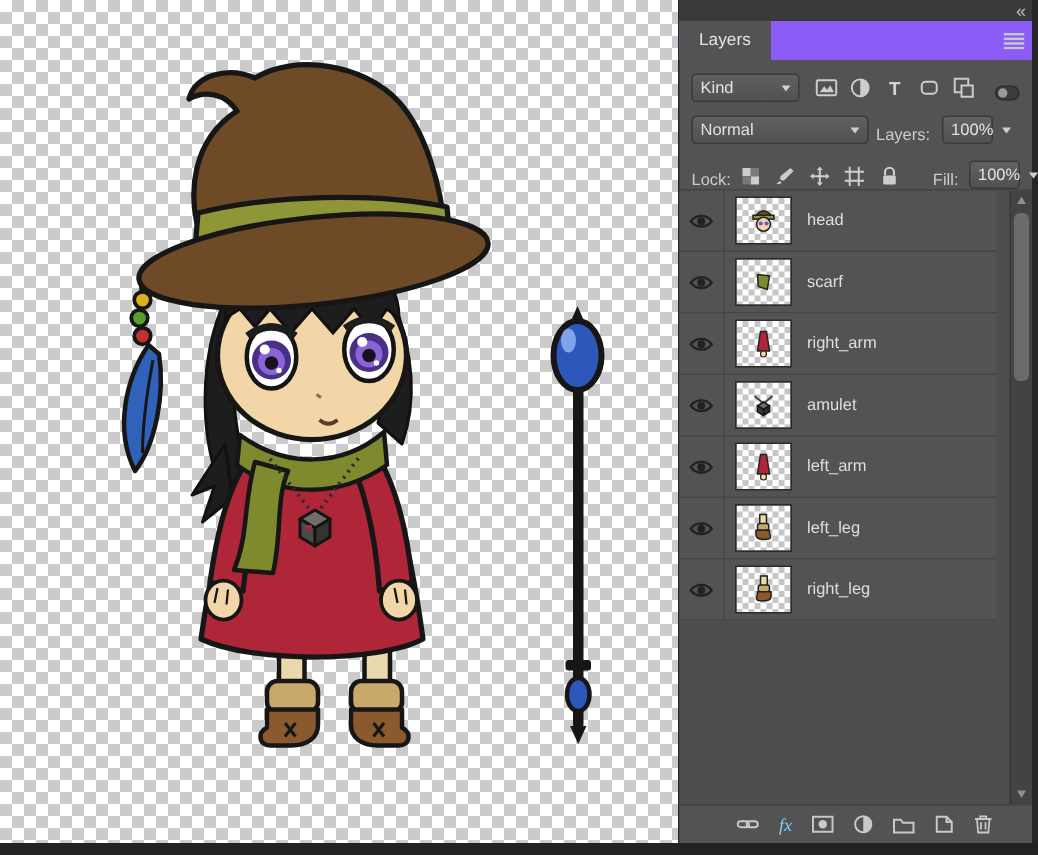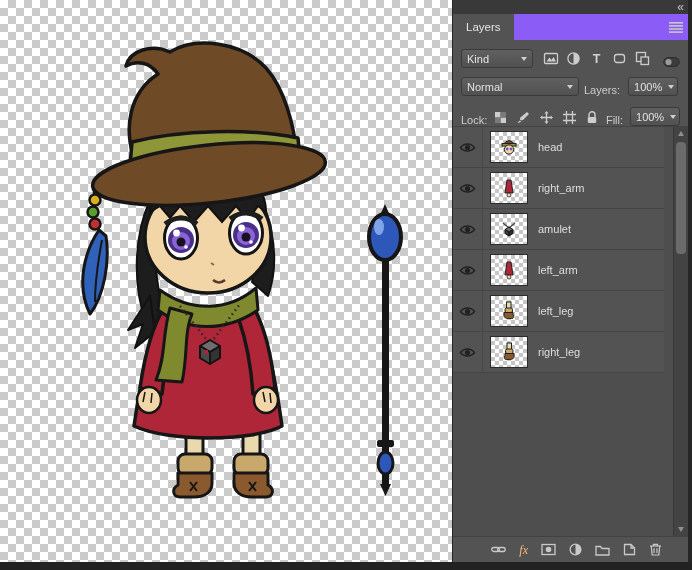--- a/index.html
+++ b/index.html
@@ -33,21 +33,21 @@
   .lock-row{height:30px;gap:4px;}
   .dd{
     height:19px;box-sizing:border-box;border:1px solid #3a3a3a;border-radius:3px;
     background:linear-gradient(#606060,#515151);
     display:flex;align-items:center;padding:0 5px;color:#e2e2e2;white-space:nowrap;
   }
   .chev{width:0;height:0;border-left:3.5px solid transparent;border-right:3.5px solid transparent;border-top:4.5px solid #cfcfcf;margin-left:auto;}
   .dd span{margin-right:6px;}
   .dd-kind{width:72px;margin-right:5px;}
   .dd-blend{width:118px;}
-  .dd-val{width:50px;margin-left:3px;}
+  .dd-val{width:34px;margin-left:3px;}
   .lbl{color:#cccccc;}
   .lbl-fill{margin-left:auto;}
   .icon-btn{width:21px;height:19px;display:flex;align-items:center;justify-content:center;}
   .lock-btn{width:19px;height:17px;display:flex;align-items:center;justify-content:center;}
   .type-glyph{font-size:12.5px;font-weight:bold;color:#d2d2d2;}
   .toggle-btn{margin-left:auto;display:flex;align-items:center;}
   
   .list{position:relative;flex:1 1 auto;background:#4e4e4e;border-top:1px solid #434343;overflow:hidden;}
   .rows{position:absolute;left:0;top:0;right:24px;}
   .layer-row{height:40px;border-bottom:1px solid #454545;background:#535353;display:flex;align-items:center;}
@@ -59,21 +59,21 @@
     background-size:8px 8px;display:flex;align-items:center;justify-content:center;
   }
   .lname{color:#dedede;}
   .scroll{position:absolute;right:0;top:0;bottom:0;width:14px;background:#434343;border-left:1px solid #383838;}
   .scroll-thumb{position:absolute;left:2px;right:2px;top:15px;height:112px;background:#6b6b6b;border-radius:4px;}
   .arr{position:absolute;left:3.5px;width:0;height:0;border-left:3.5px solid transparent;border-right:3.5px solid transparent;}
   .arr-up{top:4px;border-bottom:5px solid #8f8f8f;}
   .arr-dn{bottom:4px;border-top:5px solid #8f8f8f;}
   
   .bottombar{height:25px;border-top:1px solid #424242;background:#535353;display:flex;align-items:center;justify-content:flex-end;gap:13px;padding-right:26px;flex:0 0 auto;}
-  .fx{color:#fdba74;font-size:12px;font-style:italic;font-family:"Liberation Serif",serif;line-height:12px;}
+  .fx{color:#7dd3fc;font-size:12px;font-style:italic;font-family:"Liberation Serif",serif;line-height:12px;}
   .bicon{display:flex;align-items:center;justify-content:center;}
   
   .statusbar{position:absolute;left:0;top:562px;width:692px;height:8px;background:#222222;}
 </style>
 </head>
 <body>
 
 <div class="canvas">
   <svg width="452" height="562" viewBox="0 0 452 562">
 
@@ -310,20 +310,34 @@
                 <rect x="8" y="9.5" width="14" height="2.6" fill="#8f9638"></rect>
                 <circle cx="15" cy="15.5" r="4.6" fill="#f2d6a8"></circle>
                 <circle cx="13.2" cy="15" r="1.4" fill="#7a52c8" stroke="none"></circle>
                 <circle cx="17" cy="15" r="1.4" fill="#7a52c8" stroke="none"></circle>
               </g>
             </svg>
         </div>
         <span class="lname">head</span>
       </div>
 
+      <div class="layer-row">
+        <div class="eye-cell">
+          <svg width="17" height="13" viewBox="0 0 17 13">
+              <path d="M1.5 6.5 C5 1.8 12 1.8 15.5 6.5 C12 11.2 5 11.2 1.5 6.5 Z" fill="none" stroke="#212121" stroke-width="1.5"></path>
+              <circle cx="8.5" cy="6.5" r="2.6" fill="#212121"></circle>
+            </svg>
+        </div>
+        <div class="lthumb">
+          <svg width="30" height="26" viewBox="0 0 30 26">
+              <path d="M11 8 L19 9 L17.5 18 L11.5 16 Z" fill="#7e8a2d" stroke="#222" stroke-width="1"></path>
+            </svg>
+        </div>
+        <span class="lname">scarf</span>
+      </div>
 
 
 
       <div class="layer-row">
         <div class="eye-cell">
           <svg width="17" height="13" viewBox="0 0 17 13">
               <path d="M1.5 6.5 C5 1.8 12 1.8 15.5 6.5 C12 11.2 5 11.2 1.5 6.5 Z" fill="none" stroke="#212121" stroke-width="1.5"></path>
               <circle cx="8.5" cy="6.5" r="2.6" fill="#212121"></circle>
             </svg>
         </div>

